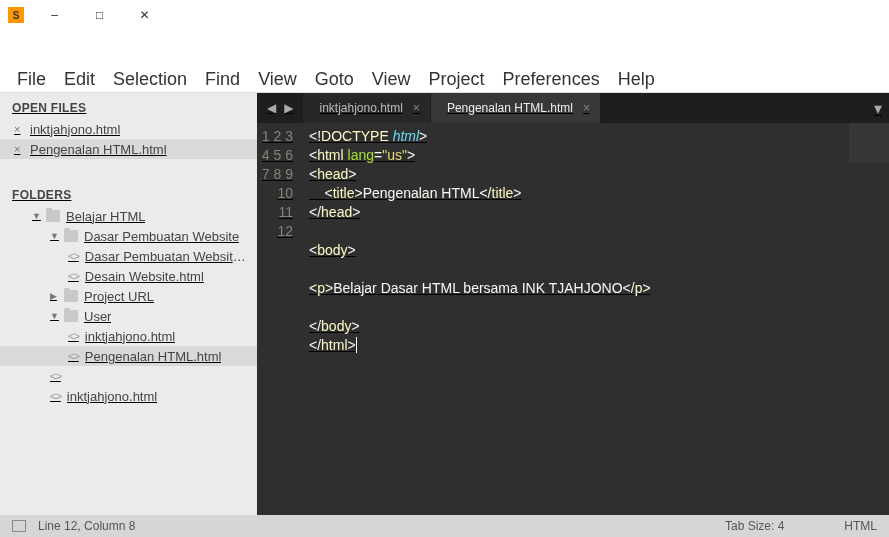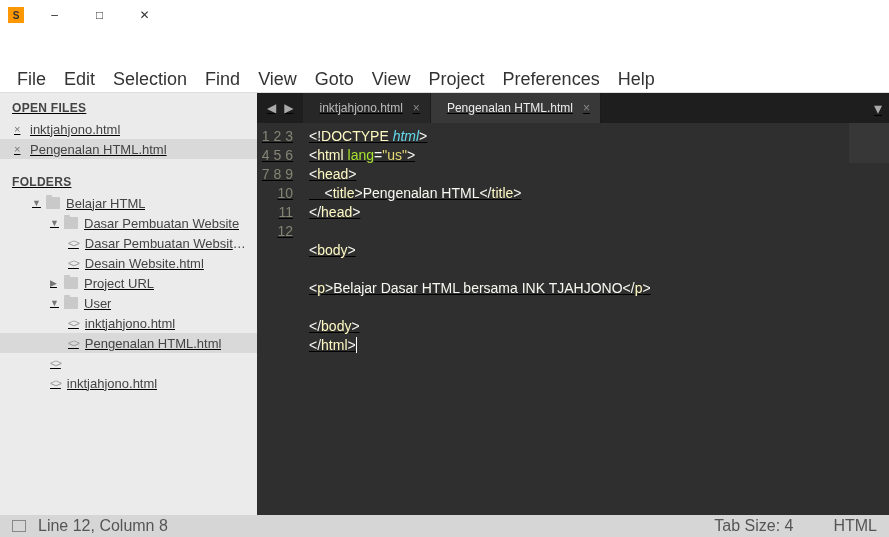--- a/index.html
+++ b/index.html
@@ -37,24 +37,24 @@
 .code-wrap { flex: 1; display: flex; position: relative; font-family: Consolas, "Courier New", monospace; font-size: 14px; }
 .gutter { width: 46px; background: #2f2f2f; color: #858575; text-align: right; padding: 4px 10px 4px 4px; line-height: 19px; user-select: none; }
 .code { flex: 1; background: #2f2f2f; color: #f8f8f2; padding: 4px 0 4px 6px; line-height: 19px; white-space: pre; }
 .minimap { position: absolute; right: 0; top: 0; width: 40px; height: 60px; background: linear-gradient(#3c3c3c 0 40px, transparent 40px); opacity: 0.6; }
 .c-white { color: #f8f8f2; }
 .c-red { color: #fef9c3; }
 .c-green { color: #a6e22e; }
 .c-yellow { color: #e6db74; }
 .c-blue { color: #66d9ef; font-style: italic; }
 .cursor { border-left: 1px solid #fff; }
-.statusbar { height: 22px; background: #d6d6d6; display: flex; align-items: center; padding: 0 12px; font-size: 16px; color: #555; }
+.statusbar { height: 22px; background: #d6d6d6; display: flex; align-items: center; padding: 0 12px; font-size: 12px; color: #555; }
 .statusbar .sb-ic { width: 14px; height: 12px; border: 1px solid #888; margin-right: 12px; }
 .statusbar .sb-spacer { flex: 1; }
-.statusbar .sb-item { margin-left: 40px; }
+.statusbar .sb-item { margin-left: 60px; }
 </style>
 </head>
 <body>
 
 <div class="titlebar">
   <div class="icon-app">S</div>
   <div class="win-controls">
     <div class="win-btn">–</div>
     <div class="win-btn">□</div>
     <div class="win-btn">✕</div>
@@ -81,21 +81,21 @@
     <div id="open-files">
         <div class="row indent0">
           <span class="close-x">×</span>
           <span class="label">inktjahjono.html</span>
         </div>
         <div class="row indent0 active">
           <span class="close-x">×</span>
           <span class="label">Pengenalan HTML.html</span>
         </div>
       </div>
-    <div class="section-hdr" style="margin-top:8px">FOLDERS</div>
+    <div class="section-hdr" style="margin-top:21px">FOLDERS</div>
     <div id="folder-tree">
         <div class="row indent1">
           <span class="arrow">▼</span>
           <span class="folder-ic"></span>
           <span class="label">Belajar HTML</span>
         </div>
         <div class="row indent2">
           <span class="arrow">▼</span>
           <span class="folder-ic"></span>
           <span class="label">Dasar Pembuatan Website</span>

